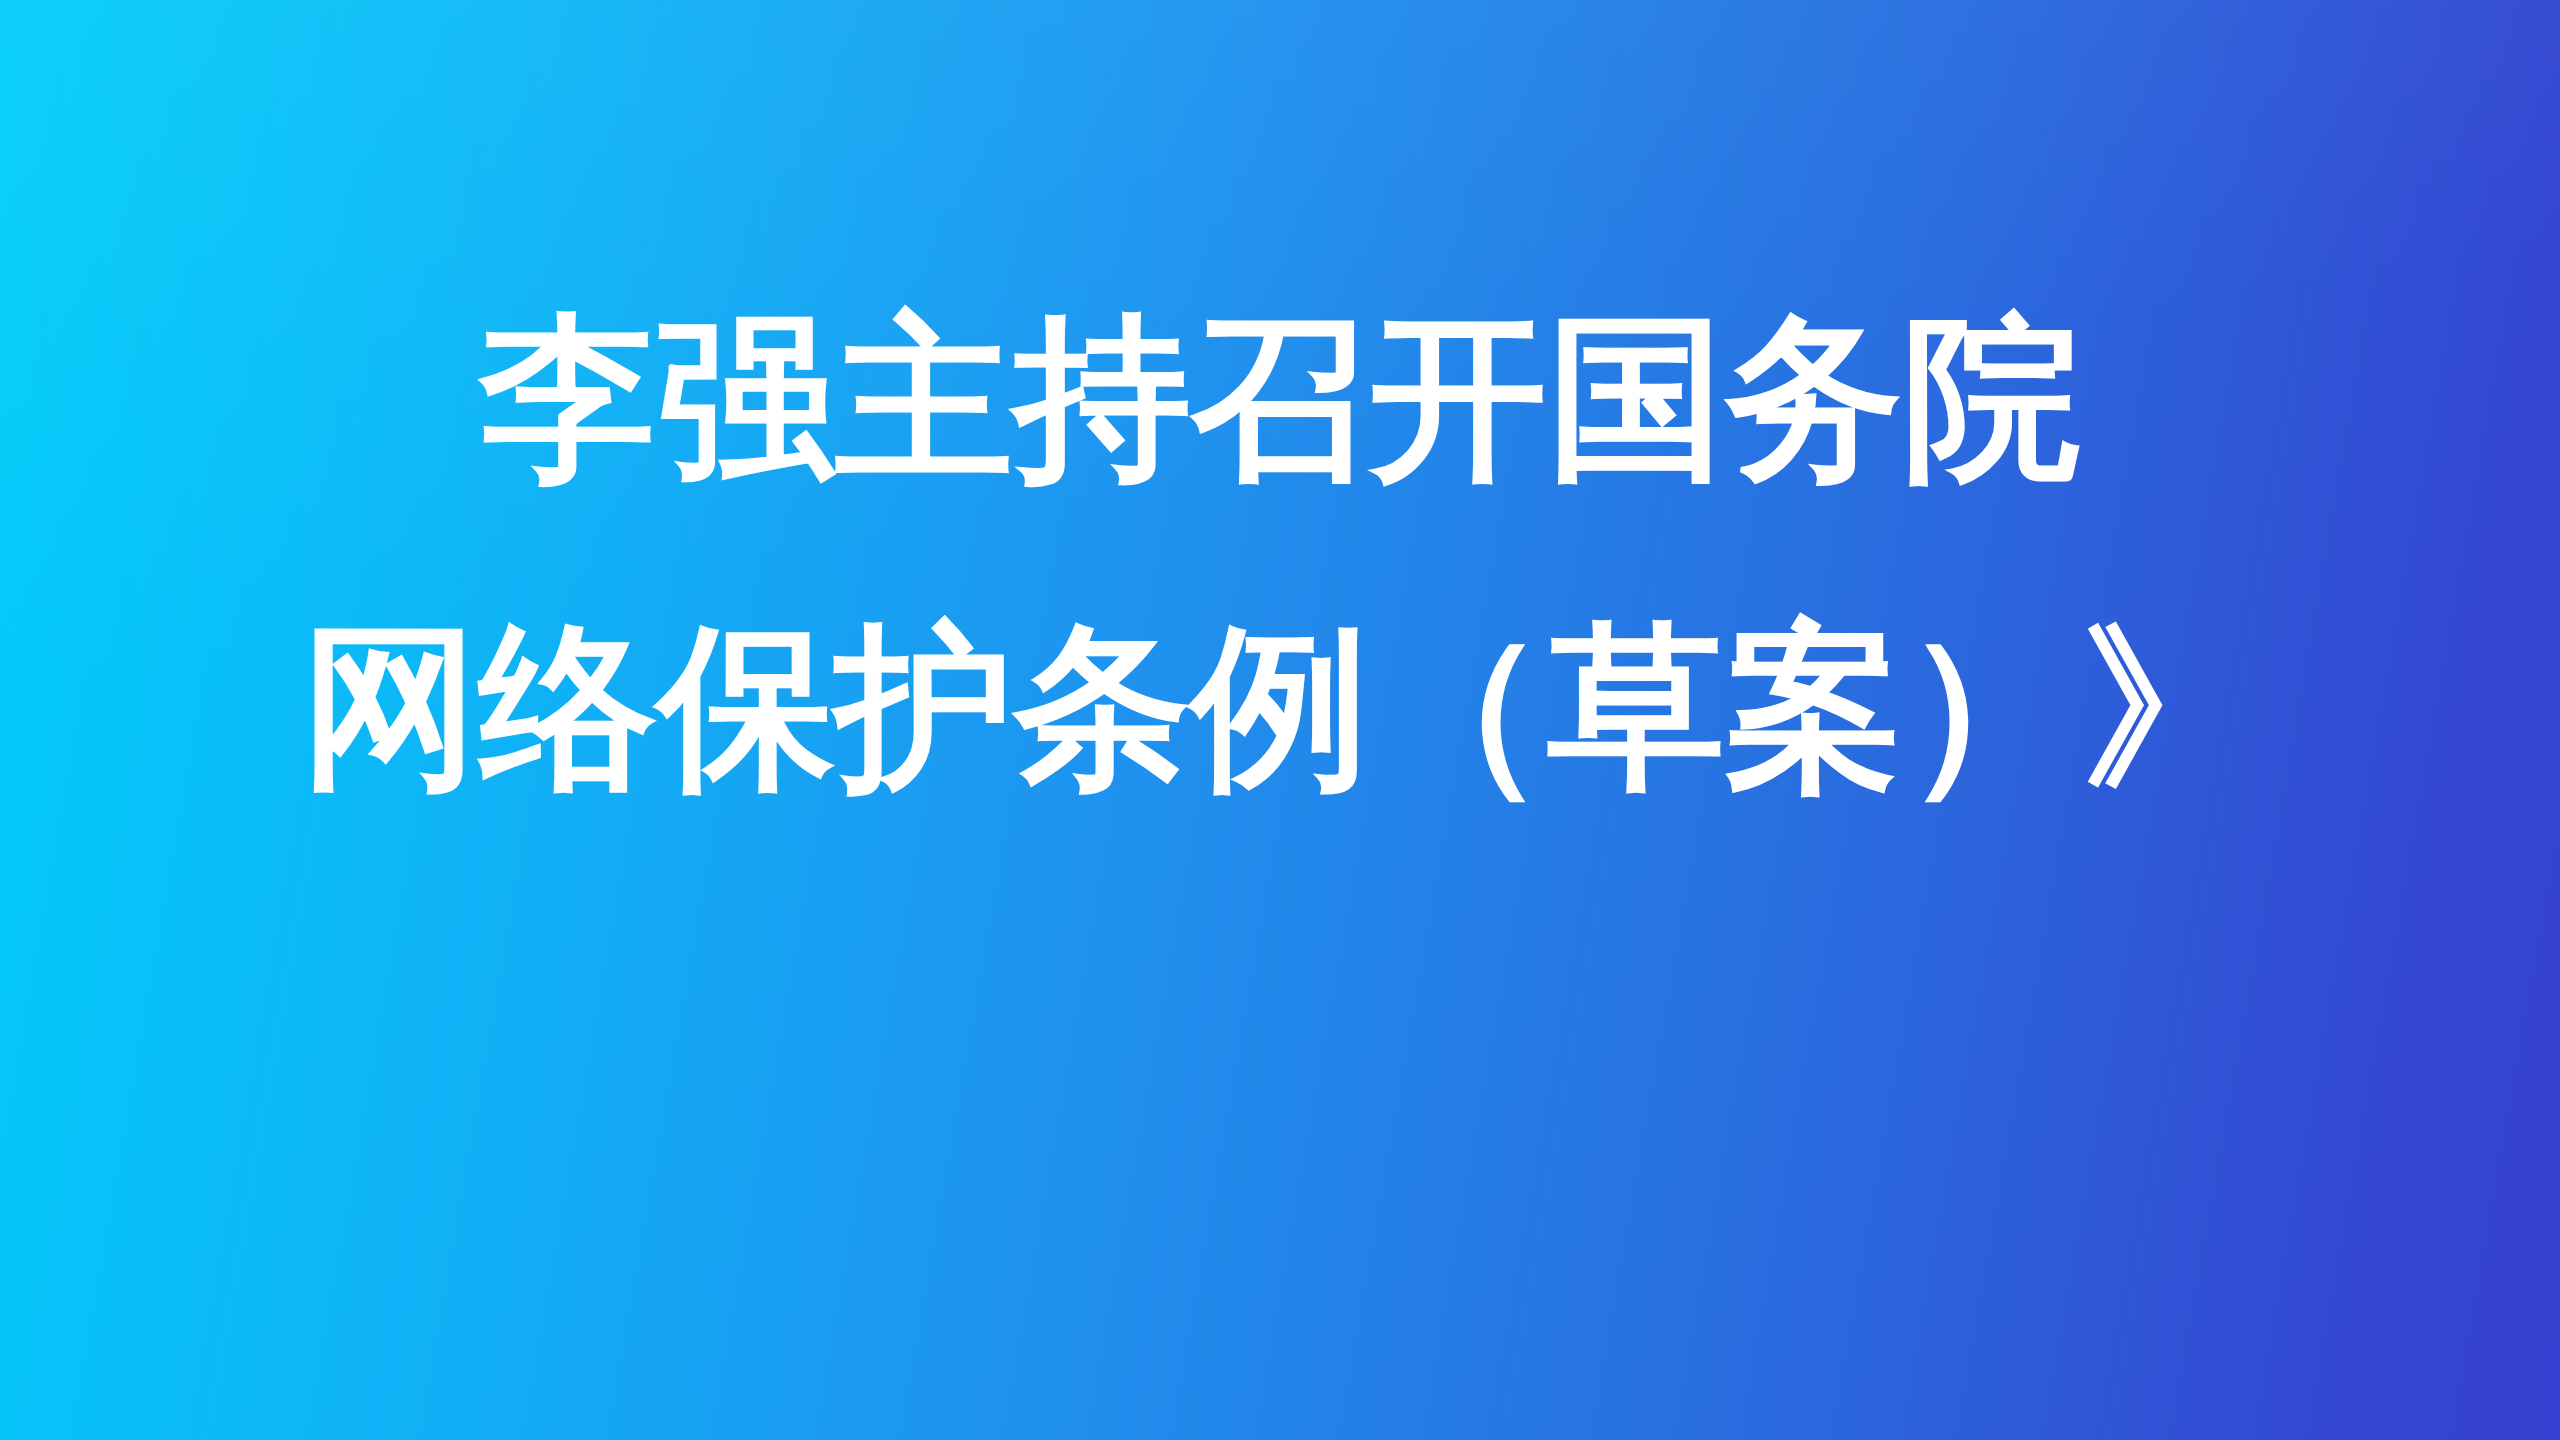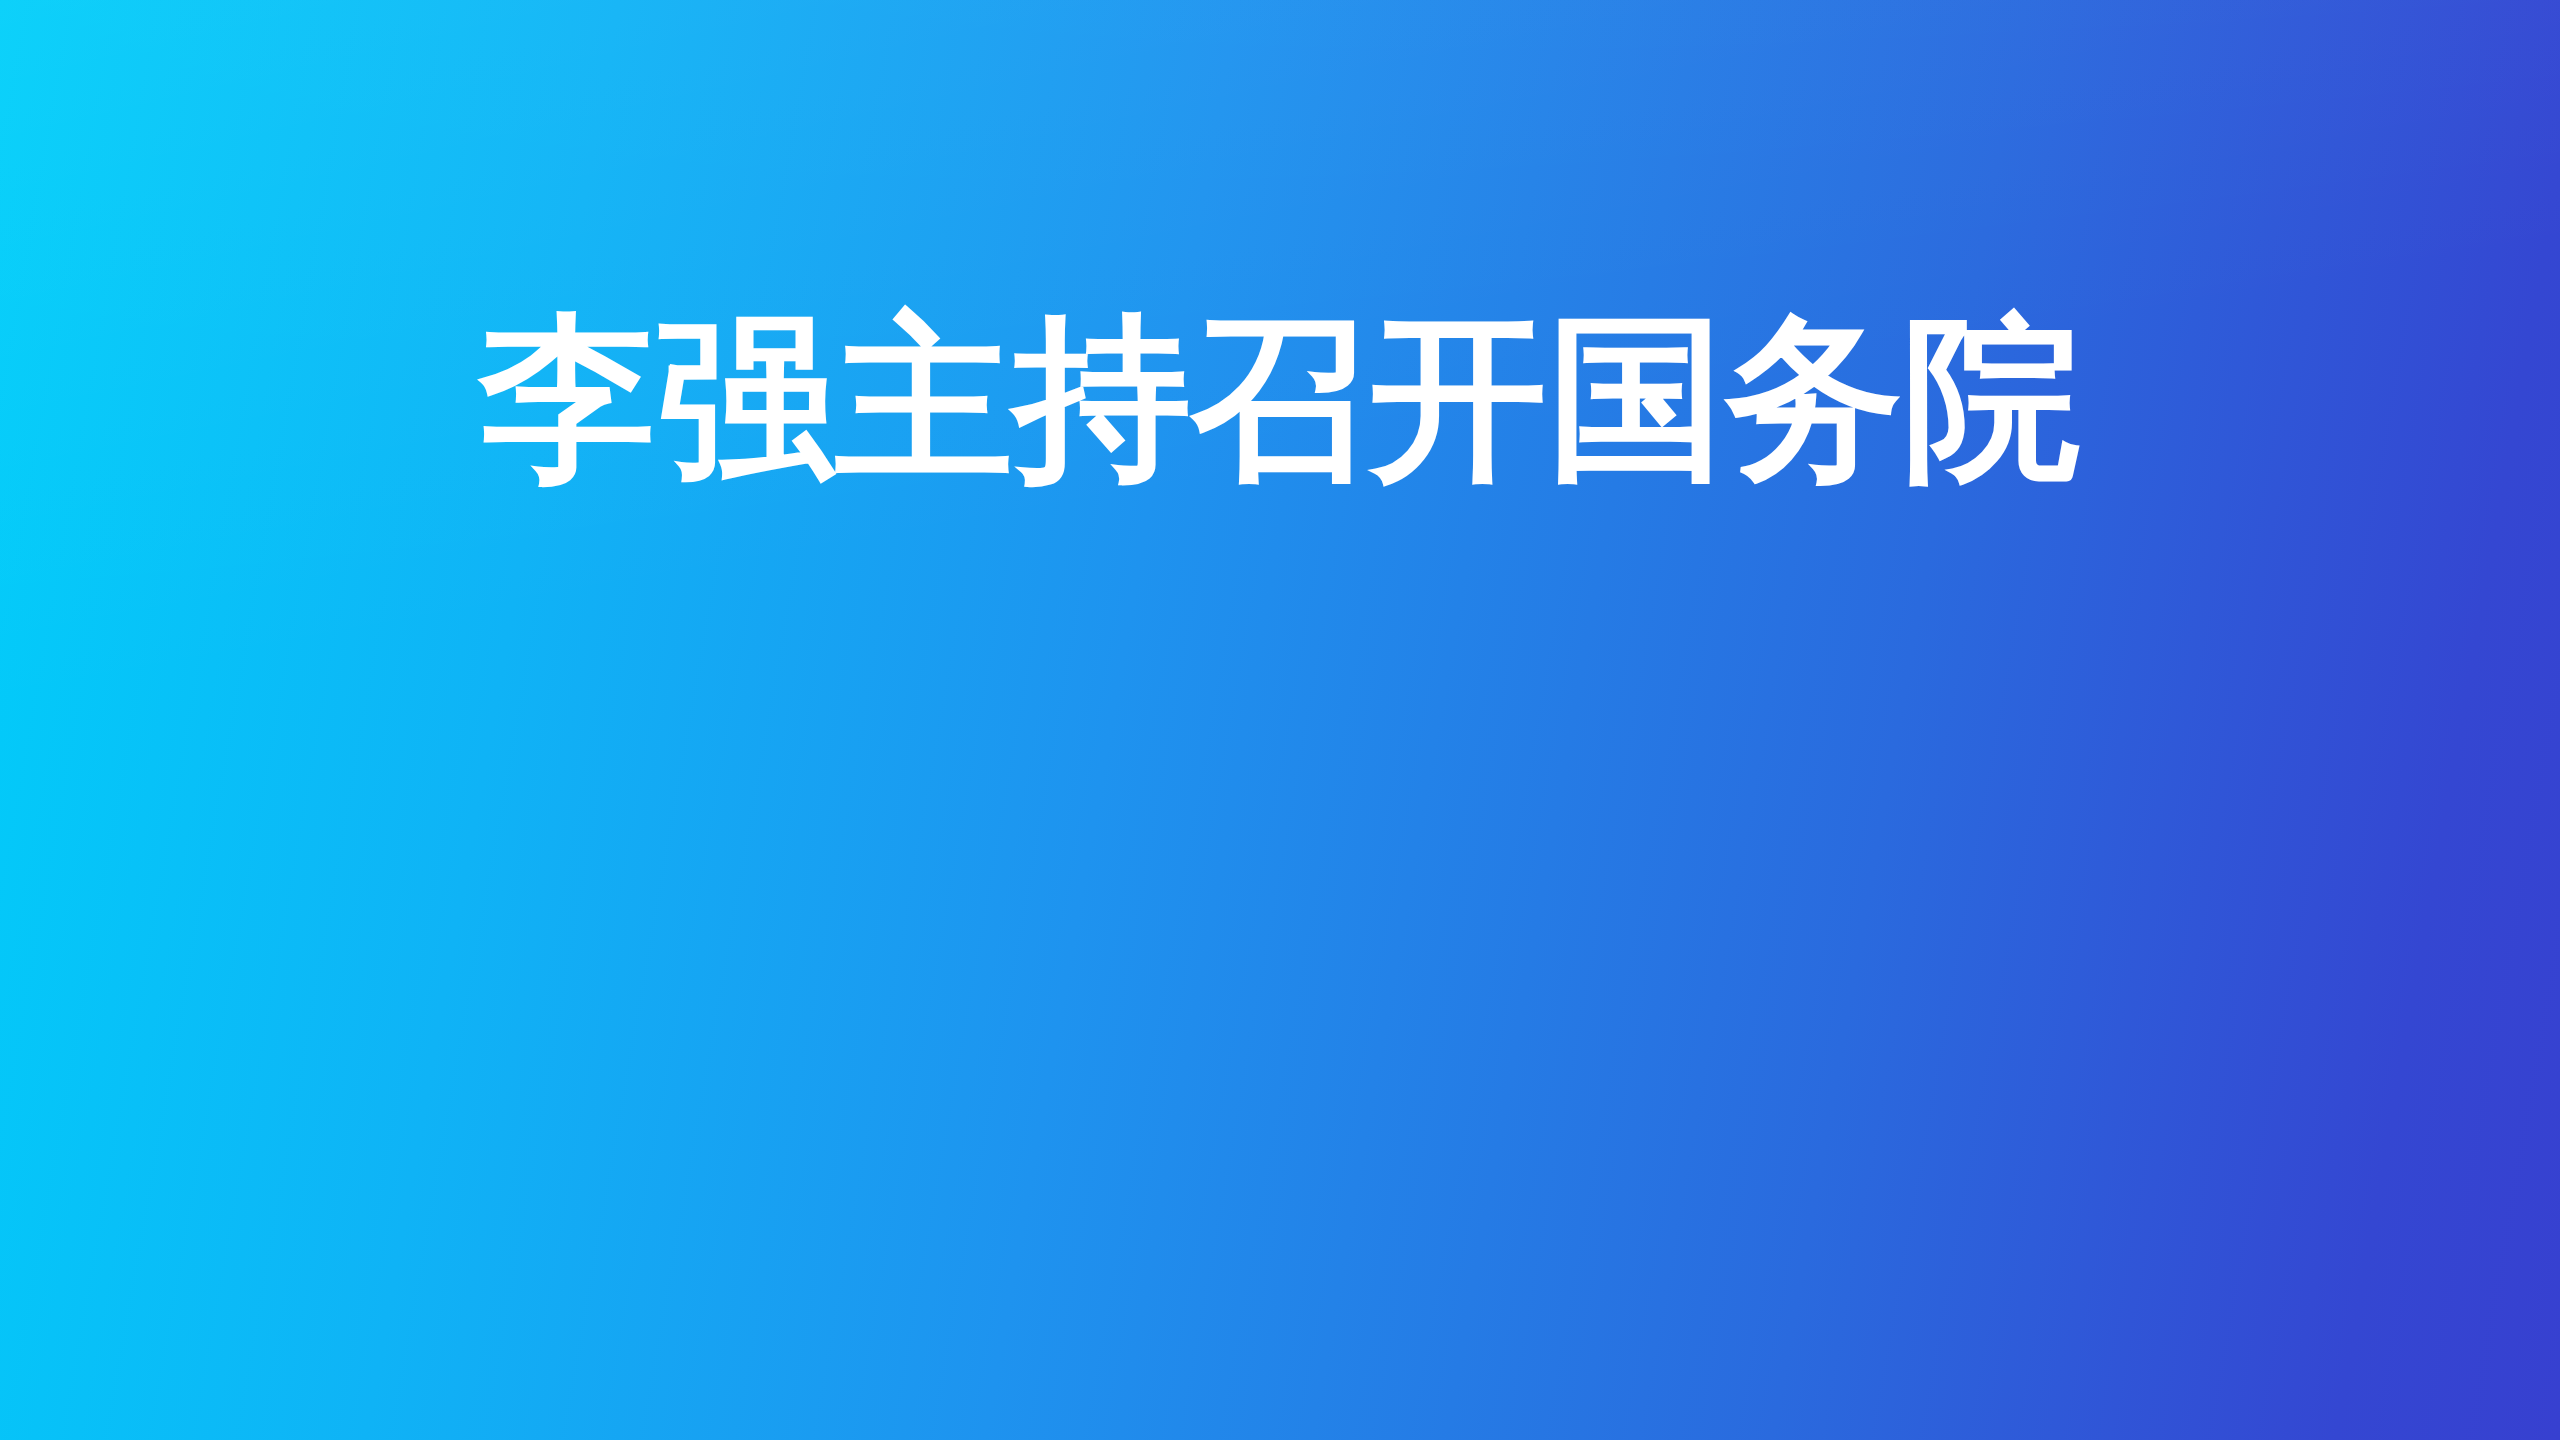--- a/index.html
+++ b/index.html
@@ -70,15 +70,16 @@
 </style>
 </head>
 <body>
 
 <div id="banner">
 
   <div id="banner-sheen"></div>
 
   <div id="headline">
     <span class="headline-line">李强主持召开国务院</span>
+    <span class="headline-line">网络保护条例（草案）》</span>
   </div>
 
 </div>
 
 </body></html>

